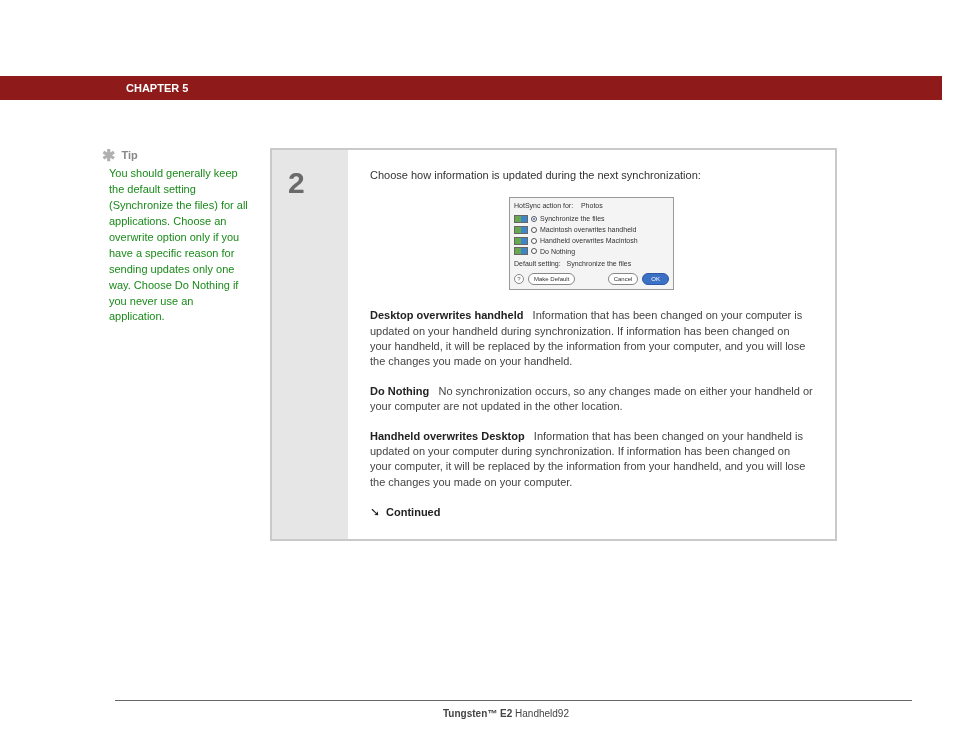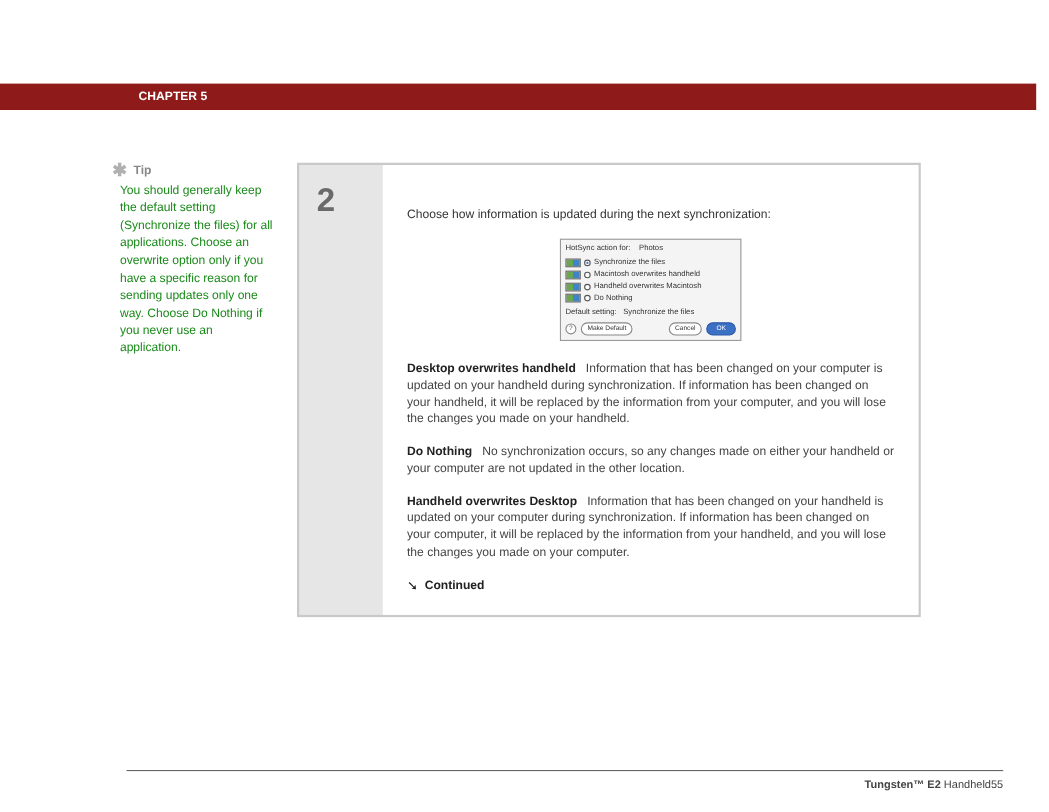--- a/index.html
+++ b/index.html
@@ -56,21 +56,21 @@
   }
   .step-num {
     font-size: 30px;
     font-weight: bold;
     color: #6a6a6a;
     font-family: Arial, sans-serif;
   }
   .content-col {
     flex: 1;
     background: #ffffff;
-    padding: 38px 22px 18px 22px;
+    padding: 18px 22px 18px 22px;
     font-size: 11px;
     color: #333;
     line-height: 1.4;
   }
   .instruction { margin-bottom: 14px; }
   .dialog-wrap { text-align: center; margin: 8px 0 18px 0; }
   .dialog {
     display: inline-block;
     width: 165px;
     border: 1px solid #999;
@@ -107,21 +107,21 @@
   .para b { color:#222; font-weight:bold; }
   .continued-row { display:flex; align-items:center; gap:6px; margin-top:4px; }
   .arrow { font-size: 12px; color:#222; }
   .continued { font-weight:bold; color:#222; font-size:11px; }
   .footer-rule {
     position:absolute; left:115px; right:42px; top:700px;
     border-top:1px solid #666;
   }
   .footer {
     position:absolute; left:100px; right:42px; top:708px;
-    display:flex; justify-content:flex-end;
+    display:flex; justify-content:center;
     font-size:10px; color:#444;
   }
   .footer .prod b { font-weight:bold; }
 </style>
 </head>
 <body>
 
 <div class="header-bar">
   <span class="header-chapter">CHAPTER 5</span>
 </div>
@@ -201,14 +201,14 @@
       </div>
     </div>
   </section>
 </div>
 
 <div class="footer-rule"></div>
 <div class="footer">
   <span class="prod">
     <b>Tungsten™ E2</b><span> Handheld</span>
   </span>
-  <span>55</span>
+  <span>92</span>
 </div>
 
 </body></html>

